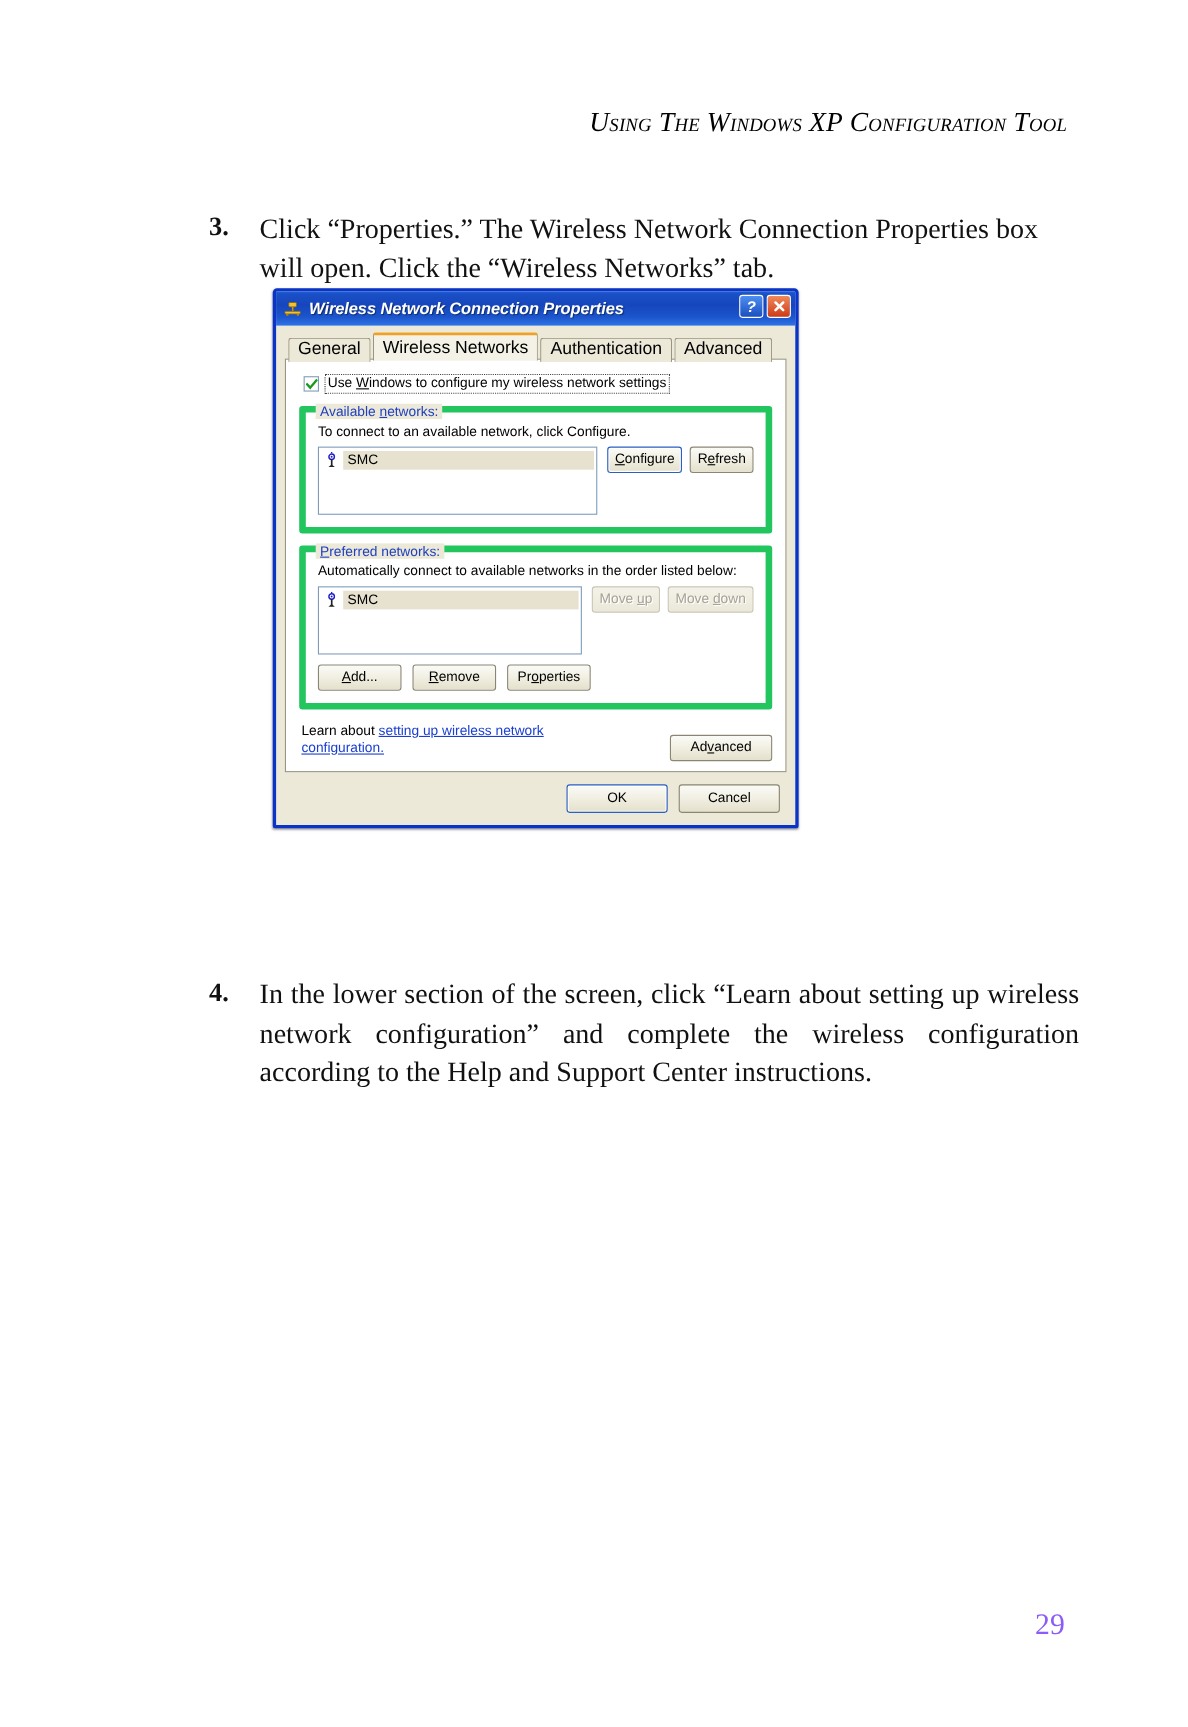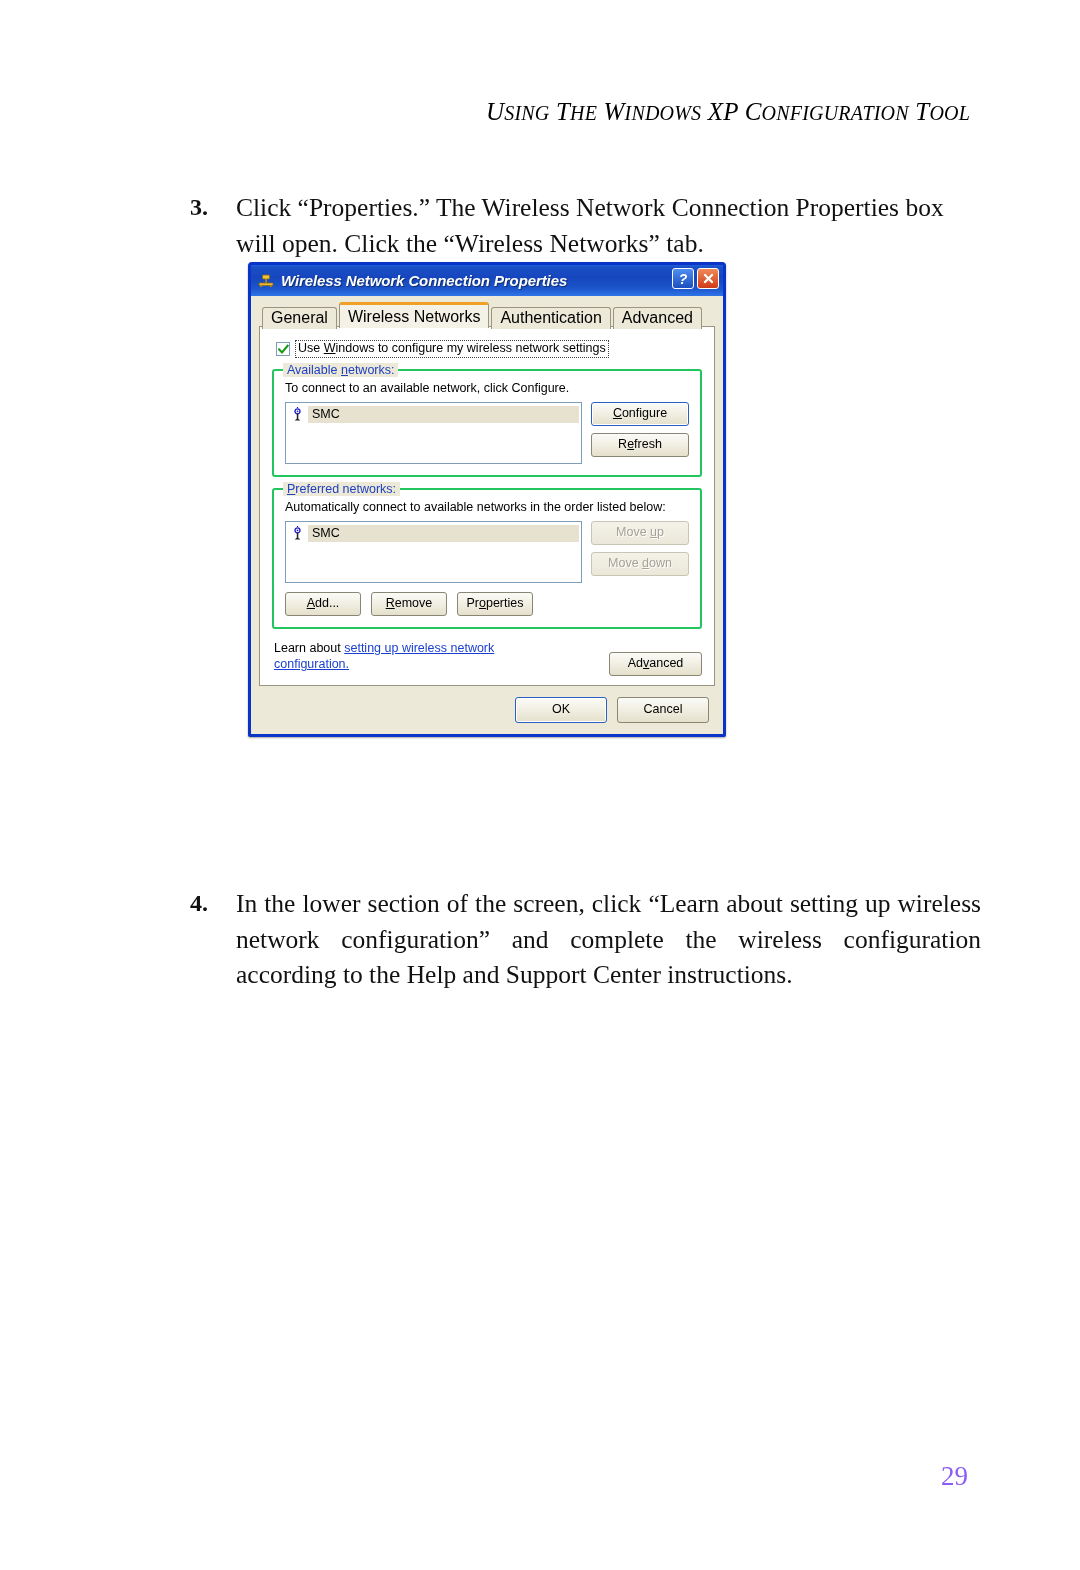--- a/index.html
+++ b/index.html
@@ -21,21 +21,21 @@
     top: 98px;
     right: 110px;
     font-family: "Liberation Serif", serif;
     font-style: italic;
     font-size: 25px;
     color: #000;
     letter-spacing: 0.2px;
     white-space: nowrap;
   }
   .page-header .sc { font-size: 25px; }
-  .page-header .lc { font-size: 20px; }
+  .page-header .lc { font-size: 17px; }
 
   .step {
     position: absolute;
     display: flex;
     align-items: flex-start;
     font-family: "Liberation Serif", serif;
     font-size: 25.5px;
     line-height: 35.5px;
     color: #111;
   }
@@ -183,21 +183,21 @@
     color: #000;
     border: 1px dotted #444;
     padding: 0px 2px 1px 2px;
     line-height: 15px;
     white-space: nowrap;
   }
   .u { text-decoration: underline; }
 
   
   .group {
-    border: 2px solid #22c55e;
+    border: 6px solid #22c55e;
     border-radius: 3px;
     margin: 0 2px 11px 2px;
     padding: 10px 11px 11px 11px;
     position: relative;
   }
   .group > .legend {
     position: absolute;
     top: -8px; left: 9px;
     background: #ece9d8;
     padding: 0 4px;
@@ -237,21 +237,21 @@
     display: flex; align-items: center; justify-content: center;
   }
   .listitem .li-label {
     background: #e6e2cf;
     flex: 1 1 auto;
     padding: 1px 4px 2px 4px;
     line-height: 14px;
   }
   .btn-col {
     display: flex;
-    flex-direction: column;
+    flex-direction: row;
     gap: 7px;
     flex: 0 0 98px;
   }
   .xpbtn {
     font-family: "Liberation Sans", sans-serif;
     font-size: 12.5px;
     color: #000;
     background: linear-gradient(180deg,#fbfbf7 0%,#f2f0e4 45%,#e4e0cc 100%);
     border: 1px solid #8a8674;
     border-radius: 3px;

